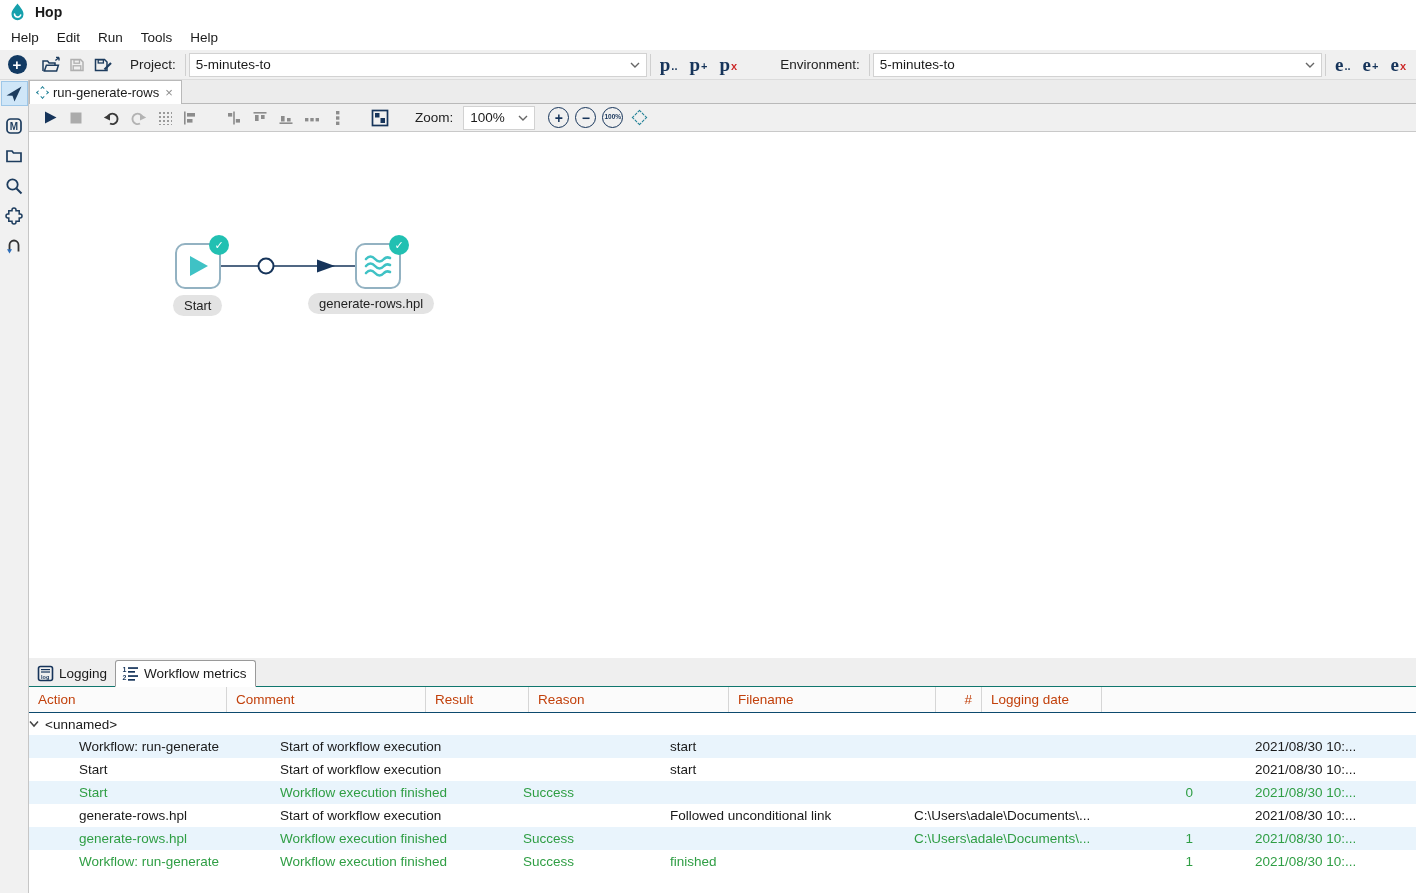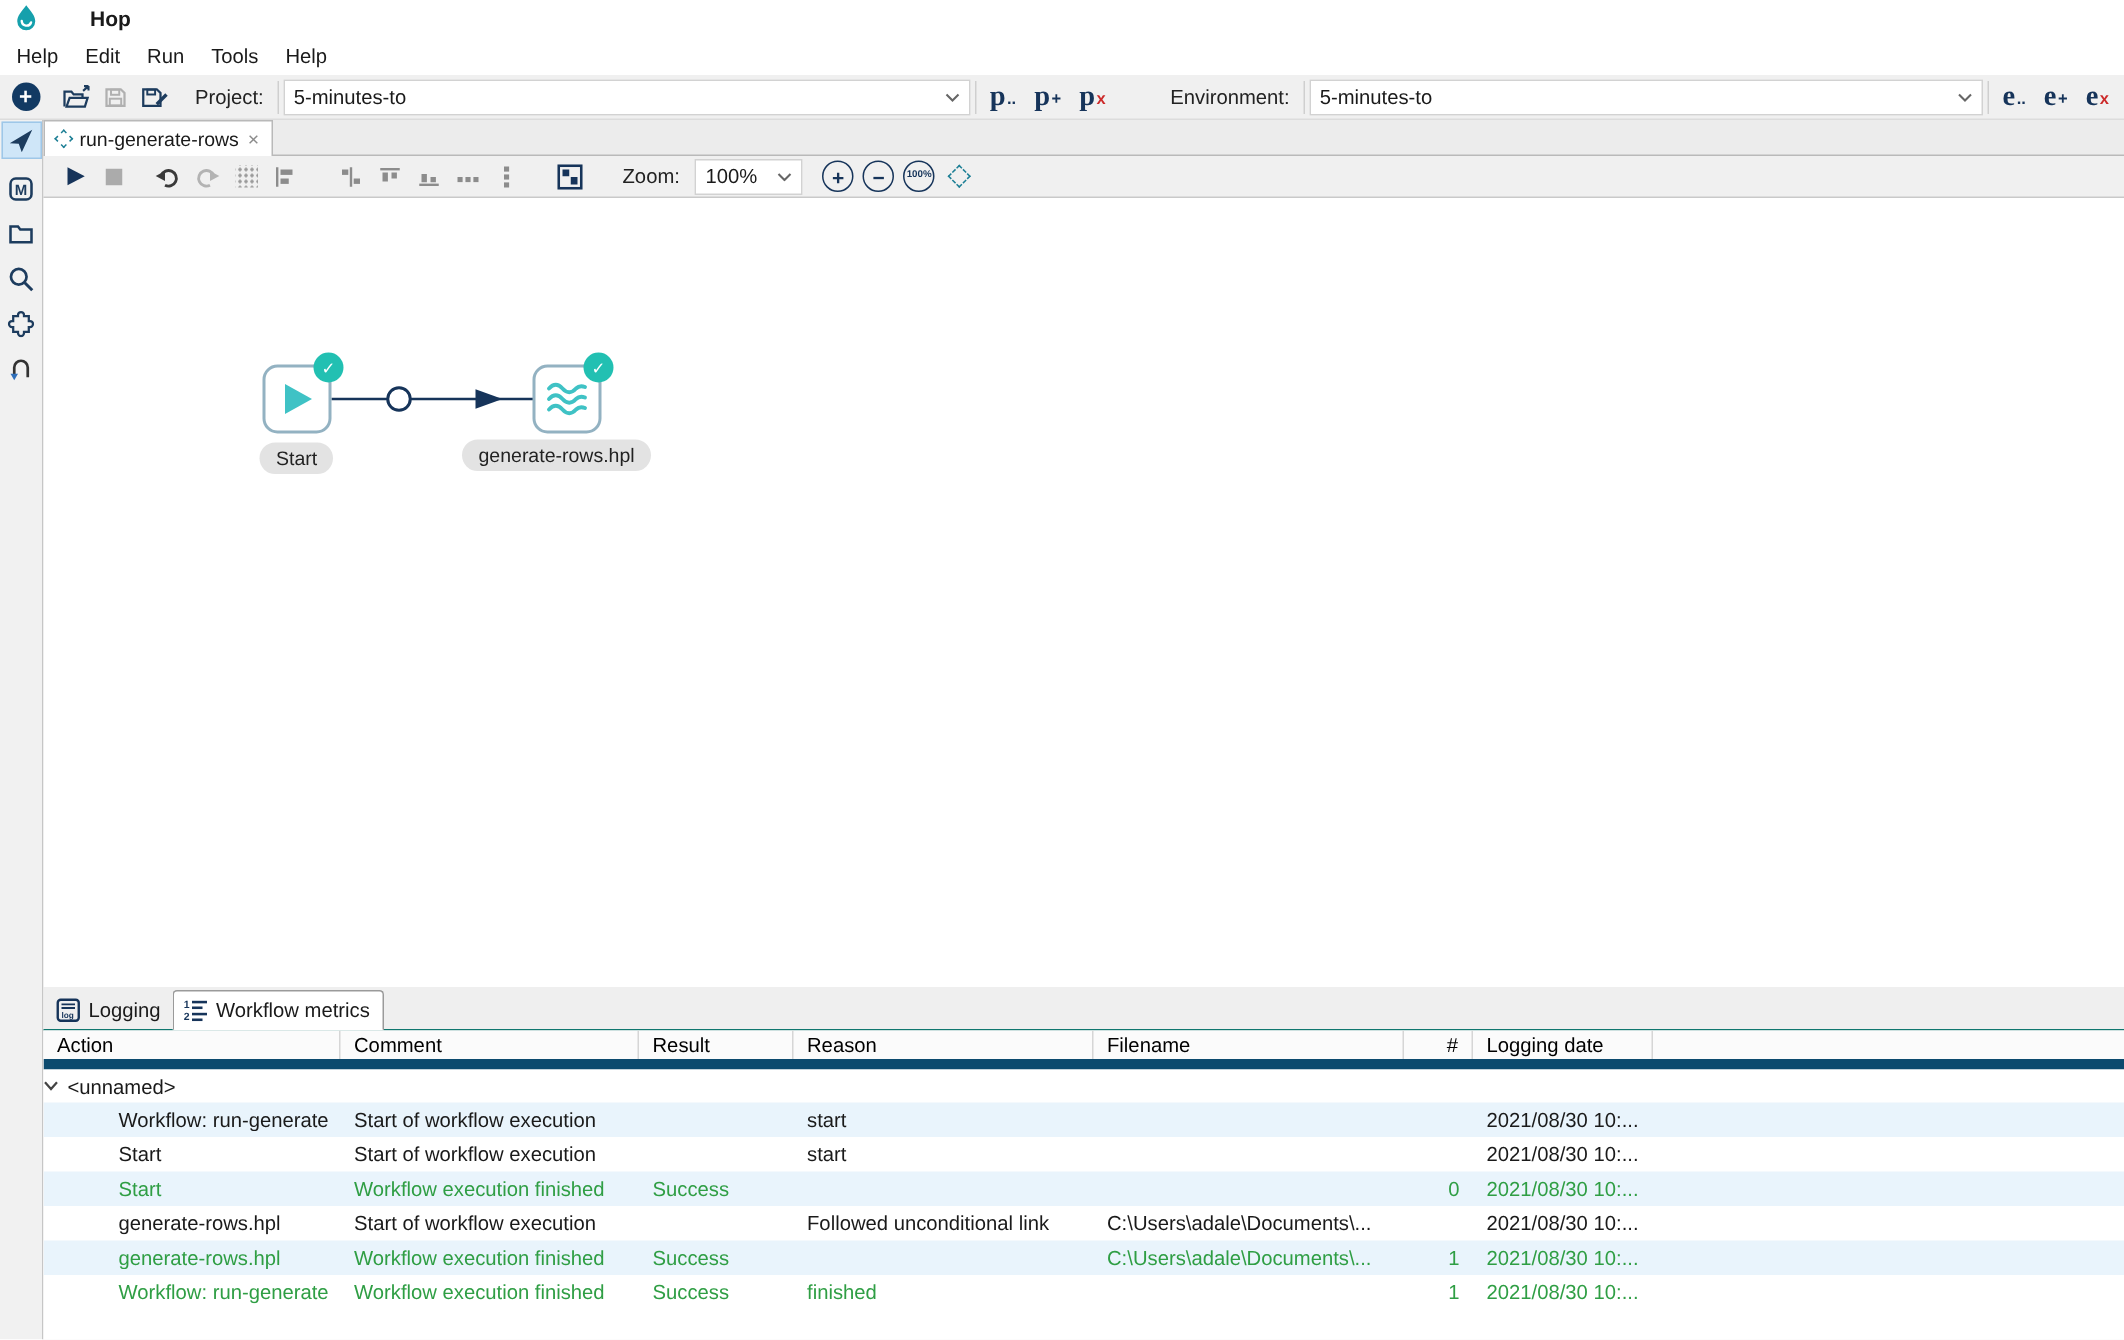--- a/index.html
+++ b/index.html
@@ -4,21 +4,21 @@
 <style>
   :root{
     --navy:#1d3c5e; --navy2:#16345a; --teal:#3fc2c5; --badge:#22c0b2;
     --green:#2f9e44; --rowblue:#e9f4fc; --bar:#f0f0f0; --bdr:#c6c6c6;
     --dis:#aaaaaa; --red:#cc2a2a; --ink:#1a1a1a;
   }
   *{box-sizing:border-box;margin:0;padding:0;}
   html,body{width:1416px;height:893px;overflow:hidden;background:#fff;
     font-family:"Liberation Sans","DejaVu Sans",sans-serif;color:var(--ink);}
   .titlebar{height:24px;display:flex;align-items:center;gap:9px;padding-left:9px;background:#fff;}
-  .titlebar .apptitle{font-size:14px;font-weight:bold;margin-left:25px;}
+  .titlebar .apptitle{font-size:14px;font-weight:bold;}
   .menubar{height:26px;display:flex;align-items:center;gap:4px;padding-left:4px;background:#fff;font-size:13.5px;}
   .menubar .mitem{padding:3px 7px;cursor:default;}
   .toolbar{height:30px;background:var(--bar);border-bottom:1px solid #dcdcdc;display:flex;align-items:center;padding:0 4px;font-size:13.5px;}
   .tbtn{display:flex;align-items:center;justify-content:center;width:26px;height:24px;}
   .tsep{width:1px;height:22px;background:#cfcfcf;margin:0 3px;}
   .newbtn{width:19px;height:19px;border-radius:50%;background:#123a63;color:#fff;display:flex;align-items:center;justify-content:center;font-size:15px;font-weight:bold;line-height:1;}
   .lbl{color:#222;padding:0 6px;margin-left:31px;}
   .combo{background:#fff;border:1px solid #d2d2d2;height:24px;display:flex;align-items:center;padding:0 6px;font-size:13.5px;}
   .combo .cval{flex:1;white-space:nowrap;overflow:hidden;}
   .chev{width:10px;height:6px;margin-left:6px;flex:none;}
@@ -43,26 +43,26 @@
   .canvas{flex:1;background:#fff;position:relative;overflow:hidden;}
   .node{position:absolute;width:46px;height:46px;background:#fff;border:2px solid #93b2c2;border-radius:10px;display:flex;align-items:center;justify-content:center;}
   .badge{position:absolute;width:20px;height:20px;border-radius:50%;background:var(--badge);color:#fff;display:flex;align-items:center;justify-content:center;font-size:11px;font-weight:bold;}
   .nodelabel{position:absolute;background:#e3e3e3;border-radius:11px;padding:3px 11px;font-size:13px;color:#222;white-space:nowrap;}
   .bottompanel{height:235px;background:#efefef;display:flex;flex-direction:column;}
   .btabs{height:29px;display:flex;align-items:flex-end;padding-left:2px;border-bottom:1px solid #0f766e;background:#efefef;}
   .btab{display:flex;align-items:center;gap:5px;font-size:13.5px;padding:3px 8px 4px 6px;height:24px;}
   .btab.active{background:#fff;border:1px solid #9a9a9a;border-bottom:1px solid #fff;border-radius:3px 3px 0 0;height:27px;margin-bottom:-1px;}
   .tablewrap{flex:1;background:#fff;overflow:hidden;}
   .trow{display:grid;grid-template-columns:198px 199px 103px 200px 207px 46px 120px 1fr;font-size:13.5px;align-items:center;}
-  .trow.head{height:26px;background:#fbfbfb;border-bottom:7px solid #0c4a6e;color:#000000;}
+  .trow.head{height:26px;background:#fbfbfb;border-bottom:1px solid #0c4a6e;color:#c2410c;}
   .trow.head .cell{border-right:1px solid #d6d6d6;height:100%;display:flex;align-items:center;}
   .trow.head .cell:last-child{border-right:none;}
   .cell{padding:0 9px;white-space:nowrap;overflow:hidden;}
   .cell.num{text-align:right;}
-  .trow.data{height:23px;}
+  .trow.data{height:23px;gap:44px;}
   .trow.data .cell:first-child{padding-left:50px;}
   .trow.shade{background:var(--rowblue);}
   .trow.green .cell{color:var(--green);}
   .treerow{height:22px;display:flex;align-items:center;gap:6px;font-size:13.5px;background:#fff;}
   svg{display:block;}
 </style>
 </head>
 <body>
 
 <div class="titlebar">

